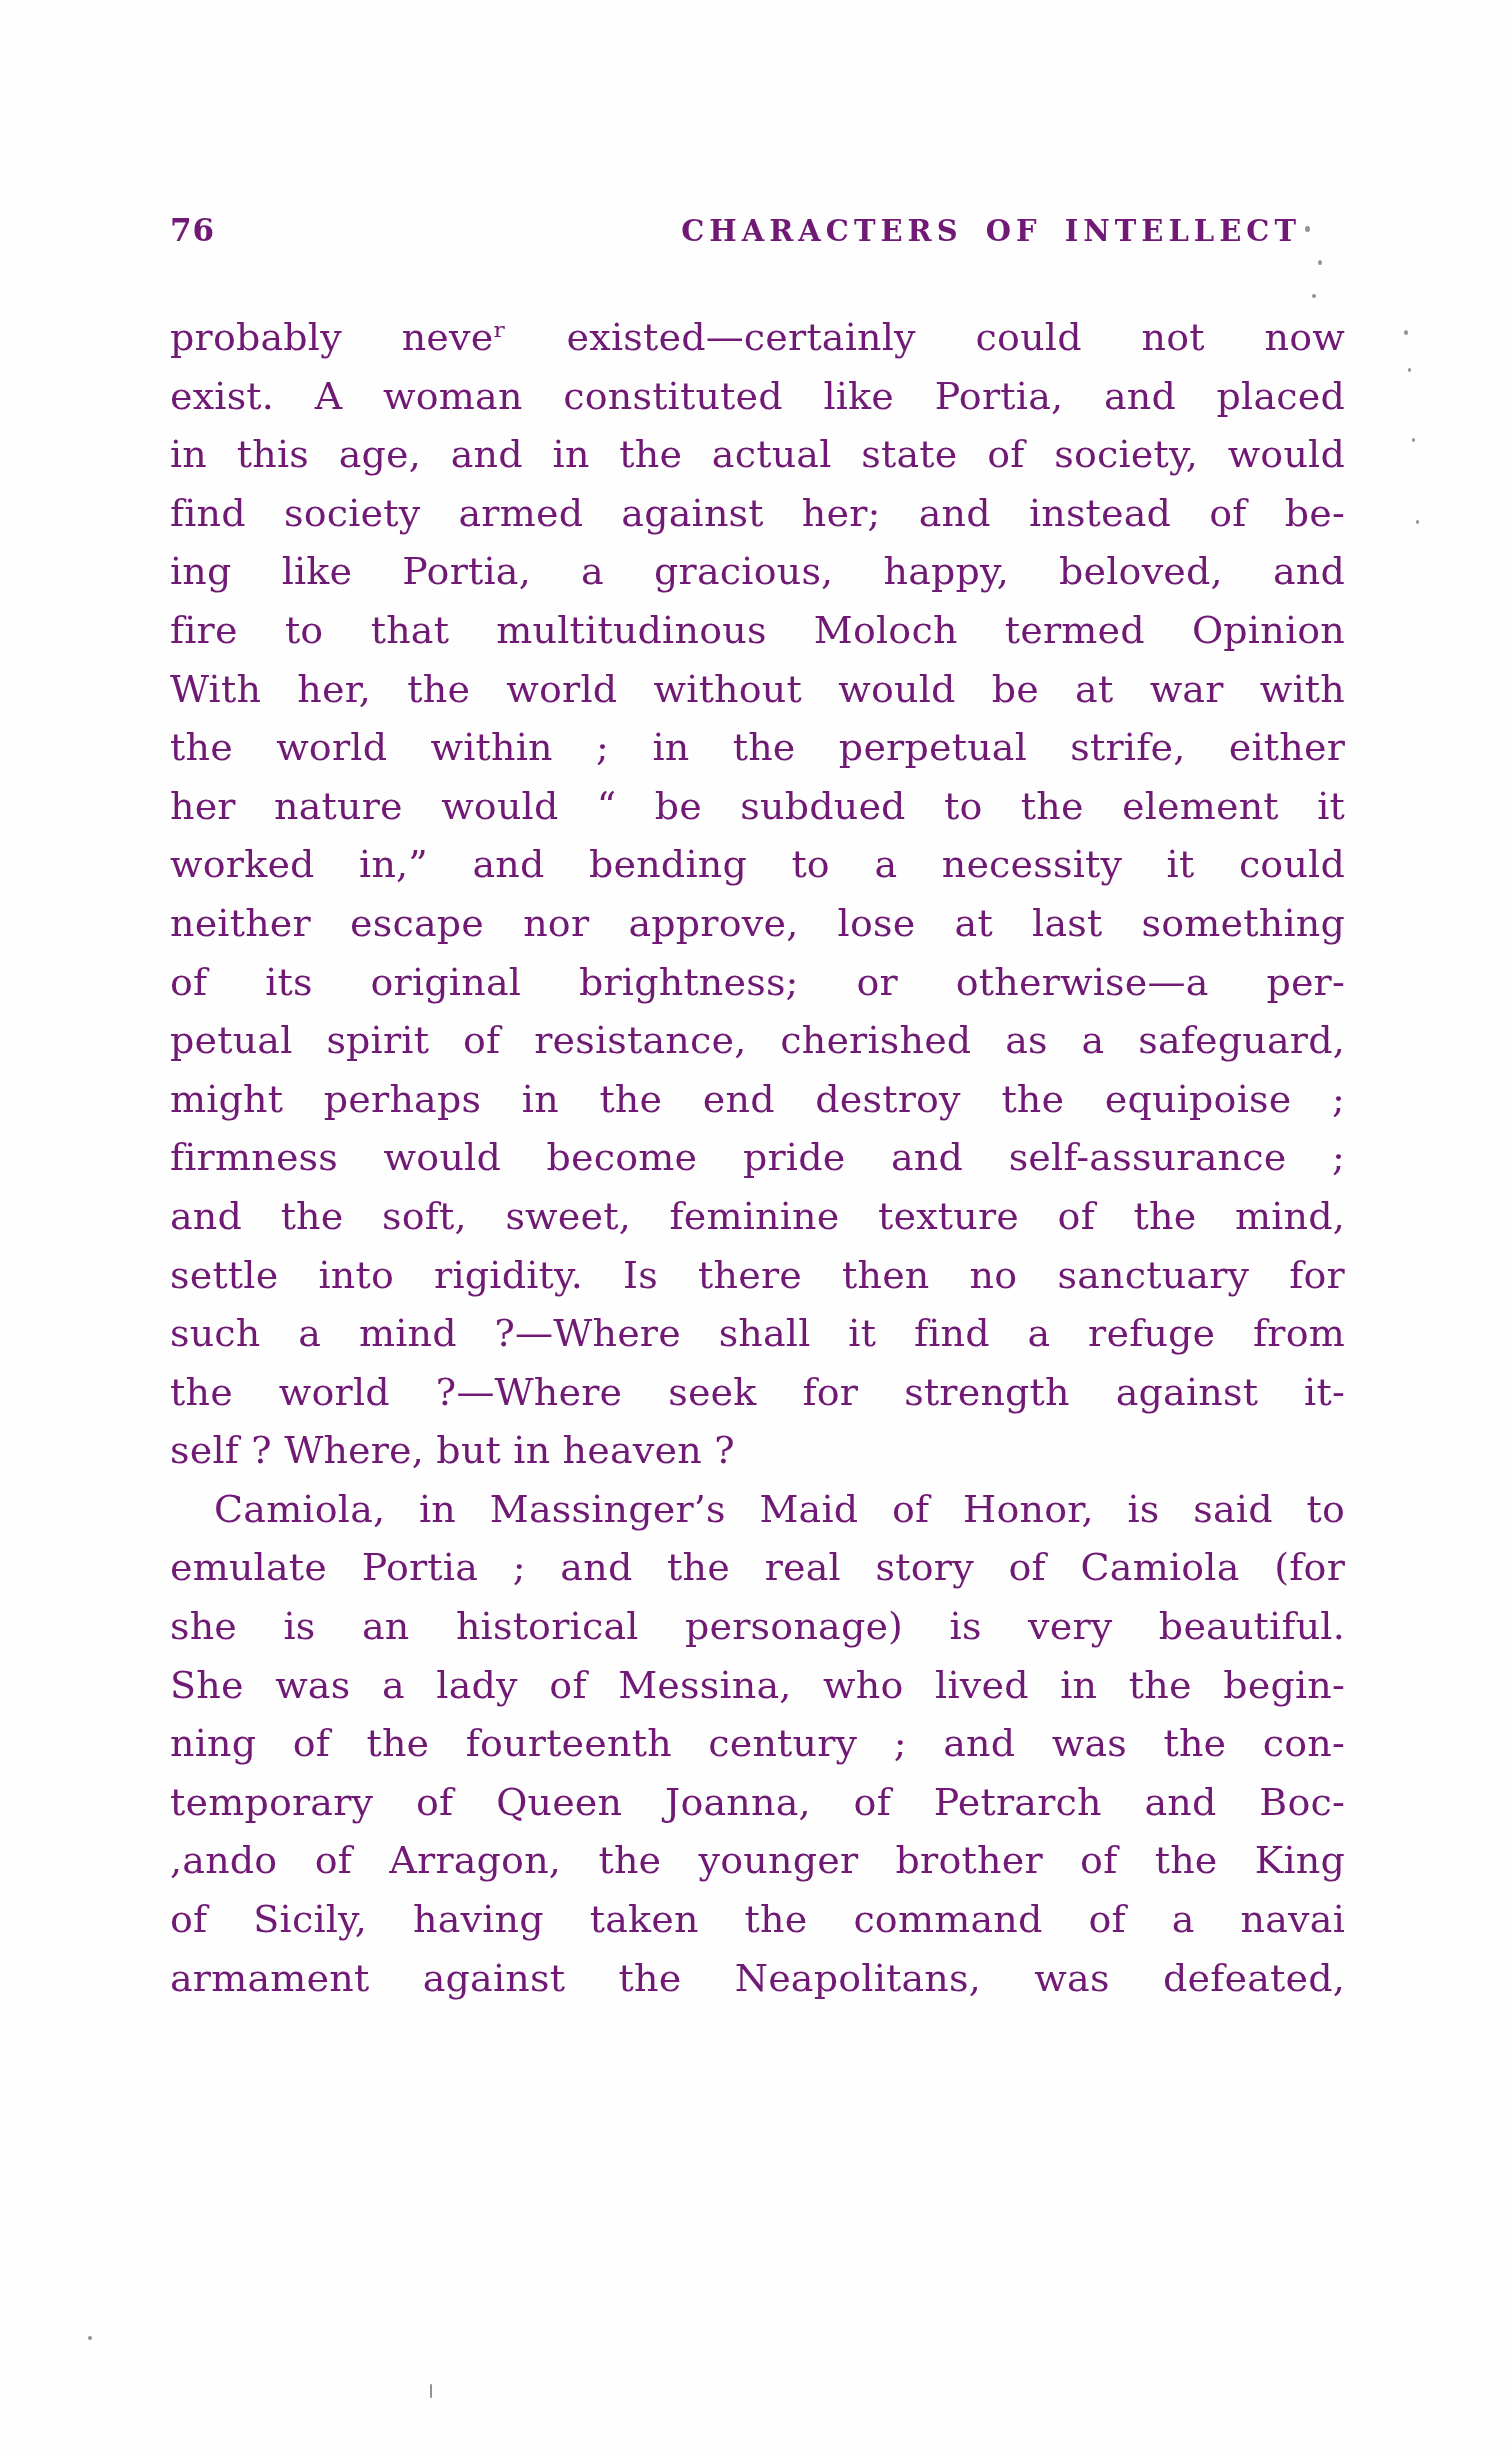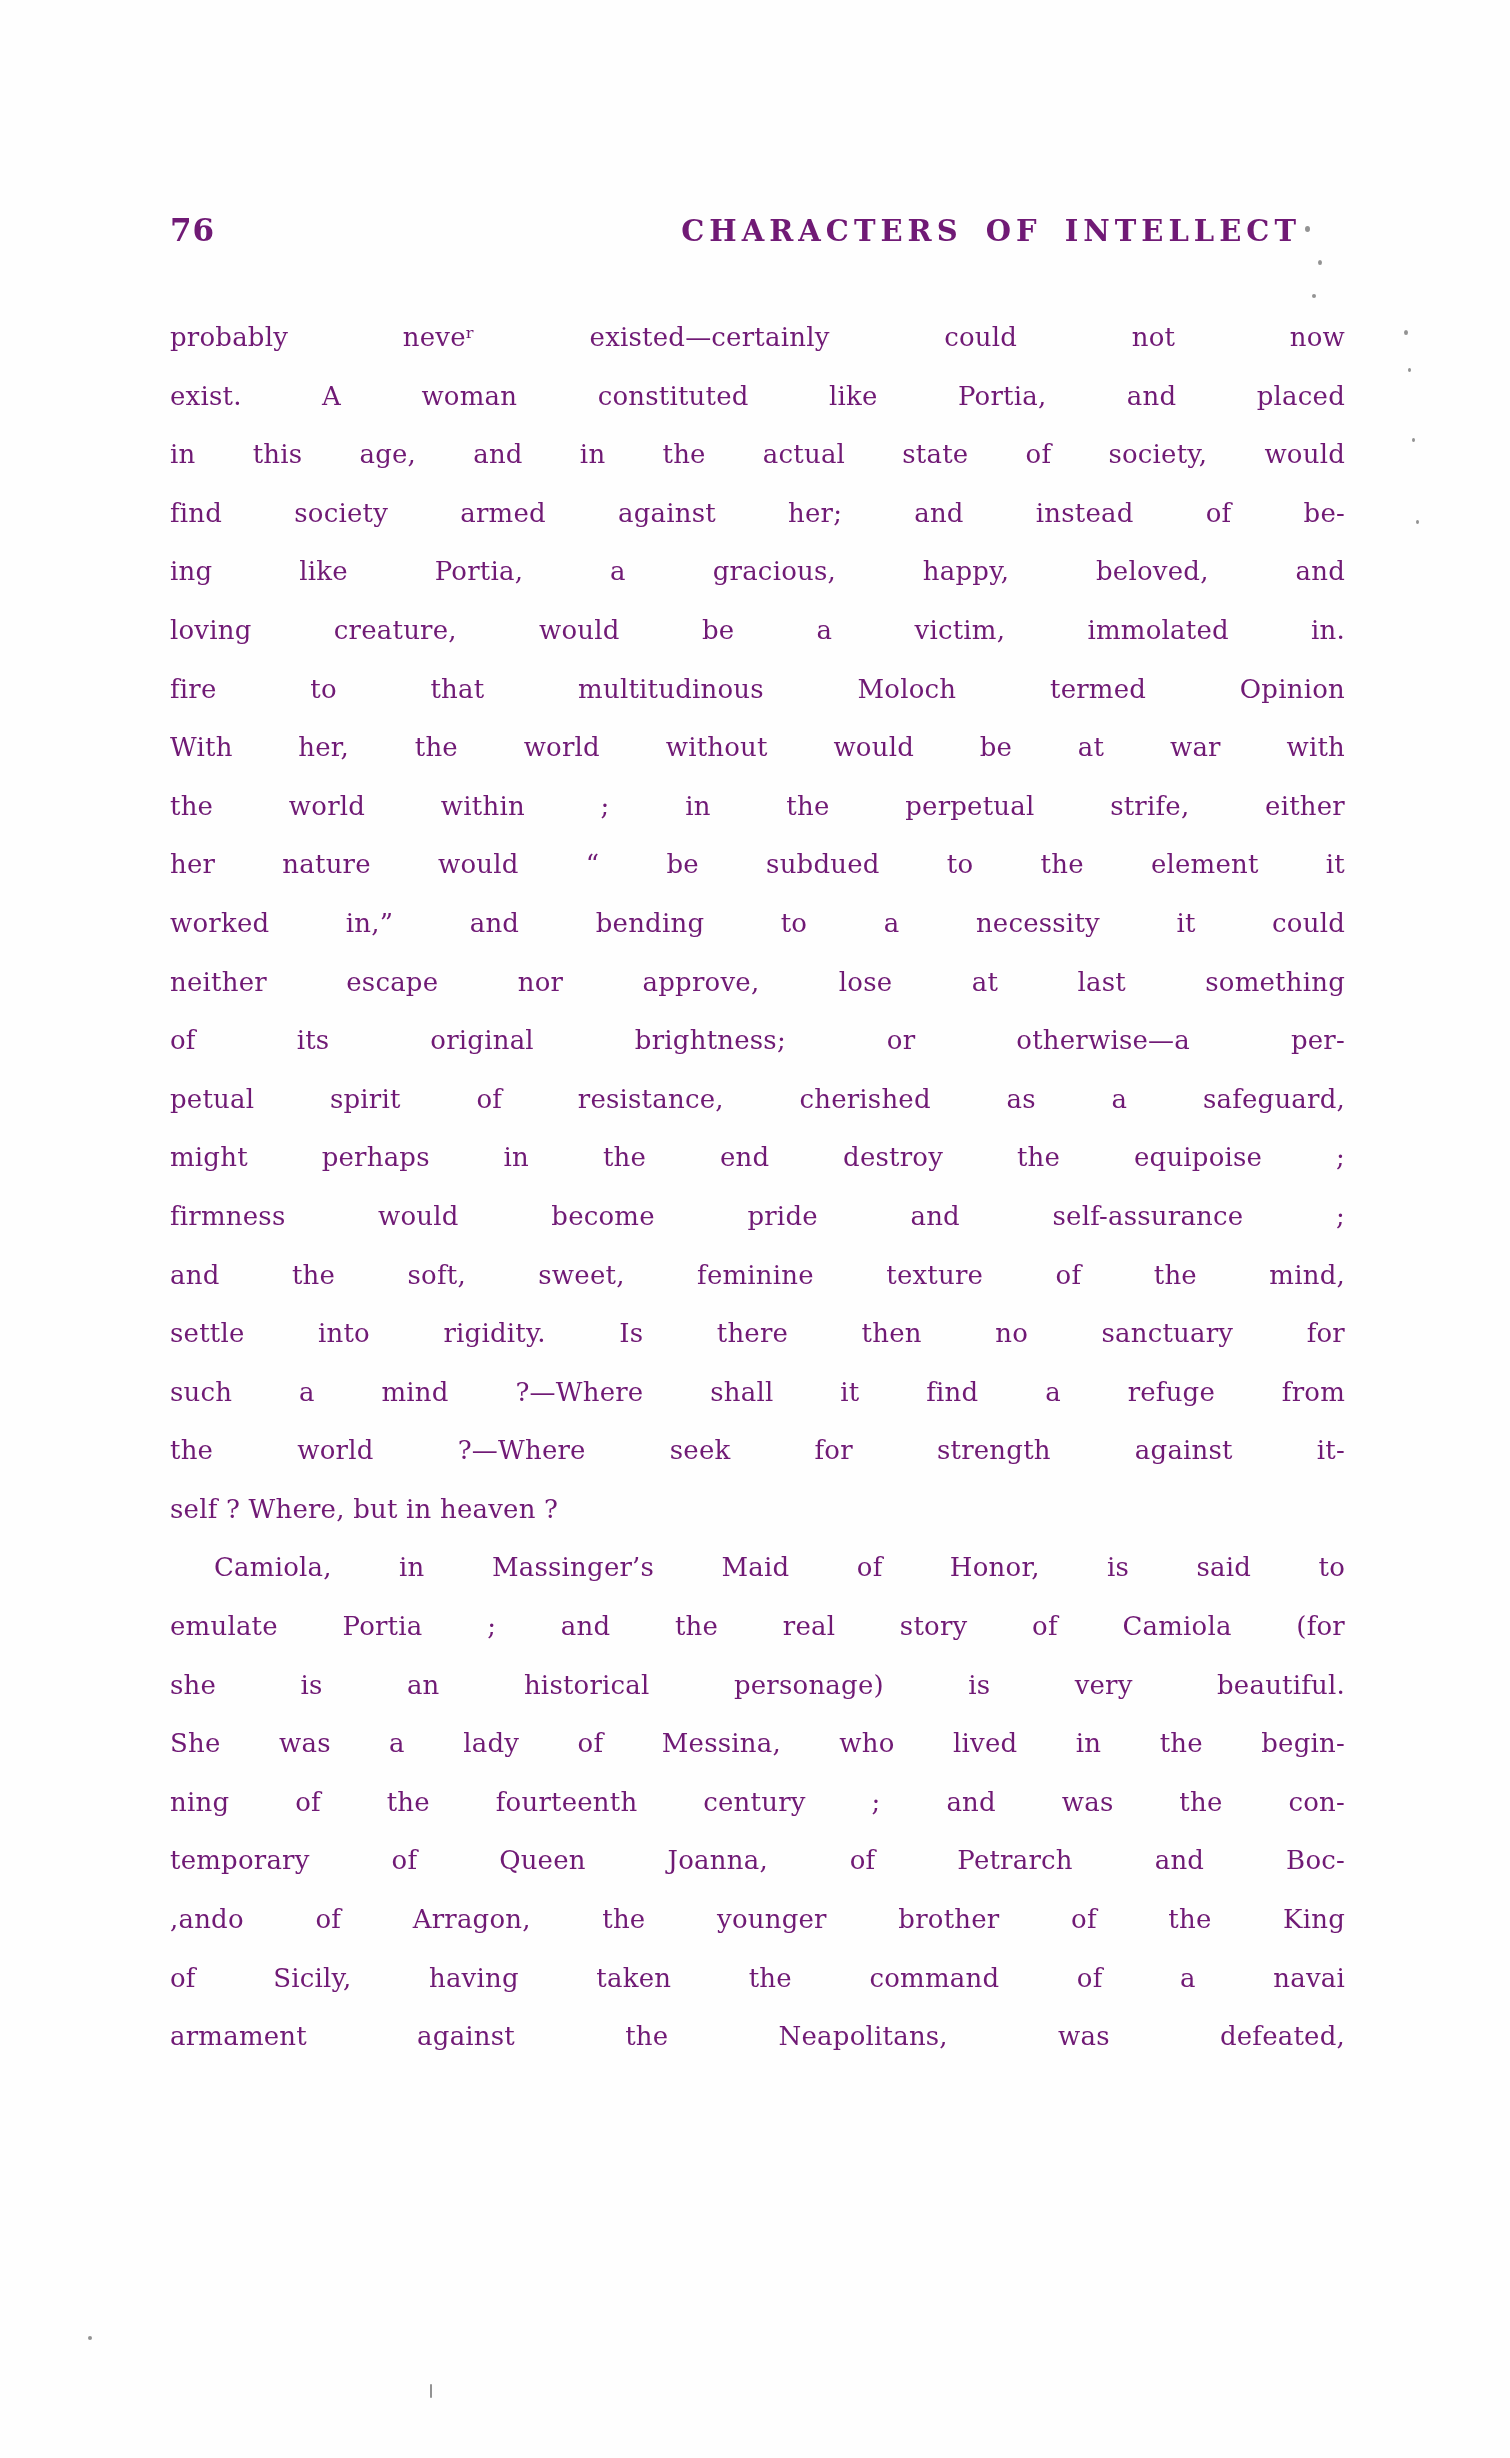--- a/index.html
+++ b/index.html
@@ -43,21 +43,21 @@
     word-spacing: 8px;
     white-space: nowrap;
   }
   .body-text {
     position: absolute;
     top: 308px;
     left: 170px;
     width: 1175px;
   }
   .line {
-    font-size: 26px;
+    font-size: 38px;
     line-height: 58.6px;
     height: 58.6px;
     text-align: justify;
     text-align-last: justify;
     white-space: normal;
     letter-spacing: 0.2px;
   }
   .line.indent {
     text-indent: 44px;
   }
@@ -81,21 +81,20 @@
     <div class="page-number">76</div>
     <div class="running-title">CHARACTERS OF INTELLECT</div>
   </div>
 
   <div class="body-text">
       <div class="line">probably neveʳ existed—certainly could not now</div>
       <div class="line">exist.  A woman constituted like Portia, and placed</div>
       <div class="line">in this age, and in the actual state of society, would</div>
       <div class="line">find society armed against her; and instead of be-</div>
       <div class="line">ing like Portia, a gracious, happy, beloved, and</div>
-      <div class="line">loving creature, would be a victim, immolated in.</div>
       <div class="line">fire to that multitudinous Moloch termed Opinion</div>
       <div class="line">With her, the world without would be at war with</div>
       <div class="line">the world within ; in the perpetual strife, either</div>
       <div class="line">her nature would “ be subdued to the element it</div>
       <div class="line">worked in,” and bending to a necessity it could</div>
       <div class="line">neither escape nor approve, lose at last something</div>
       <div class="line">of its original brightness; or otherwise—a per-</div>
       <div class="line">petual spirit of resistance, cherished as a safeguard,</div>
       <div class="line">might perhaps in the end destroy the equipoise ;</div>
       <div class="line">firmness would become pride and self-assurance ;</div>

